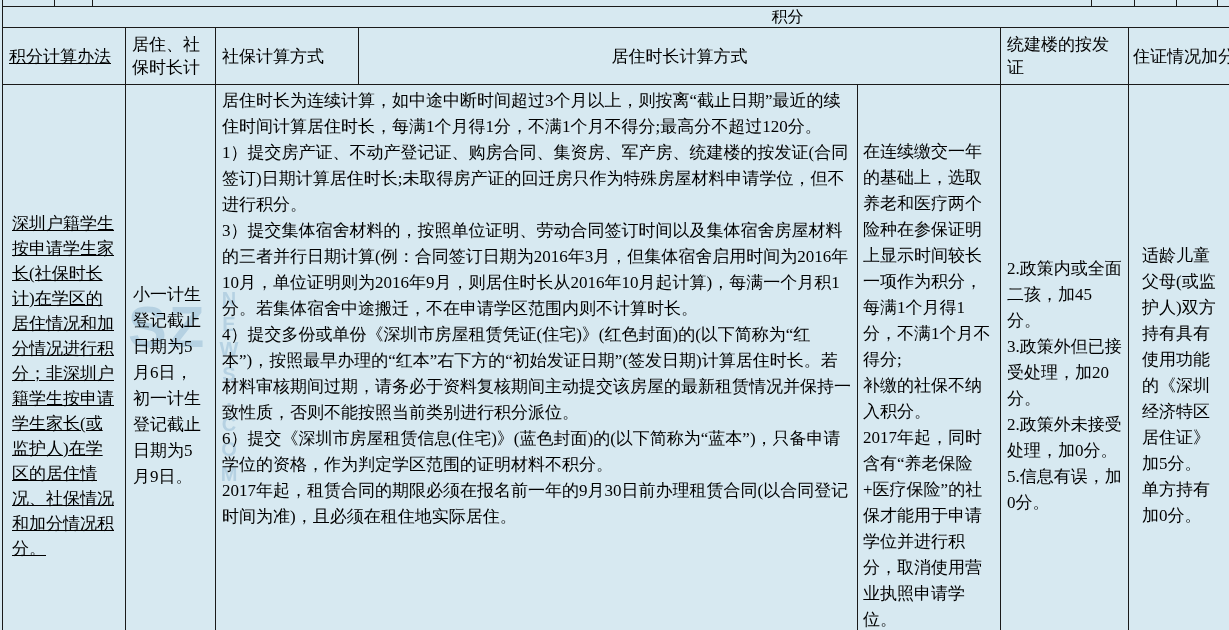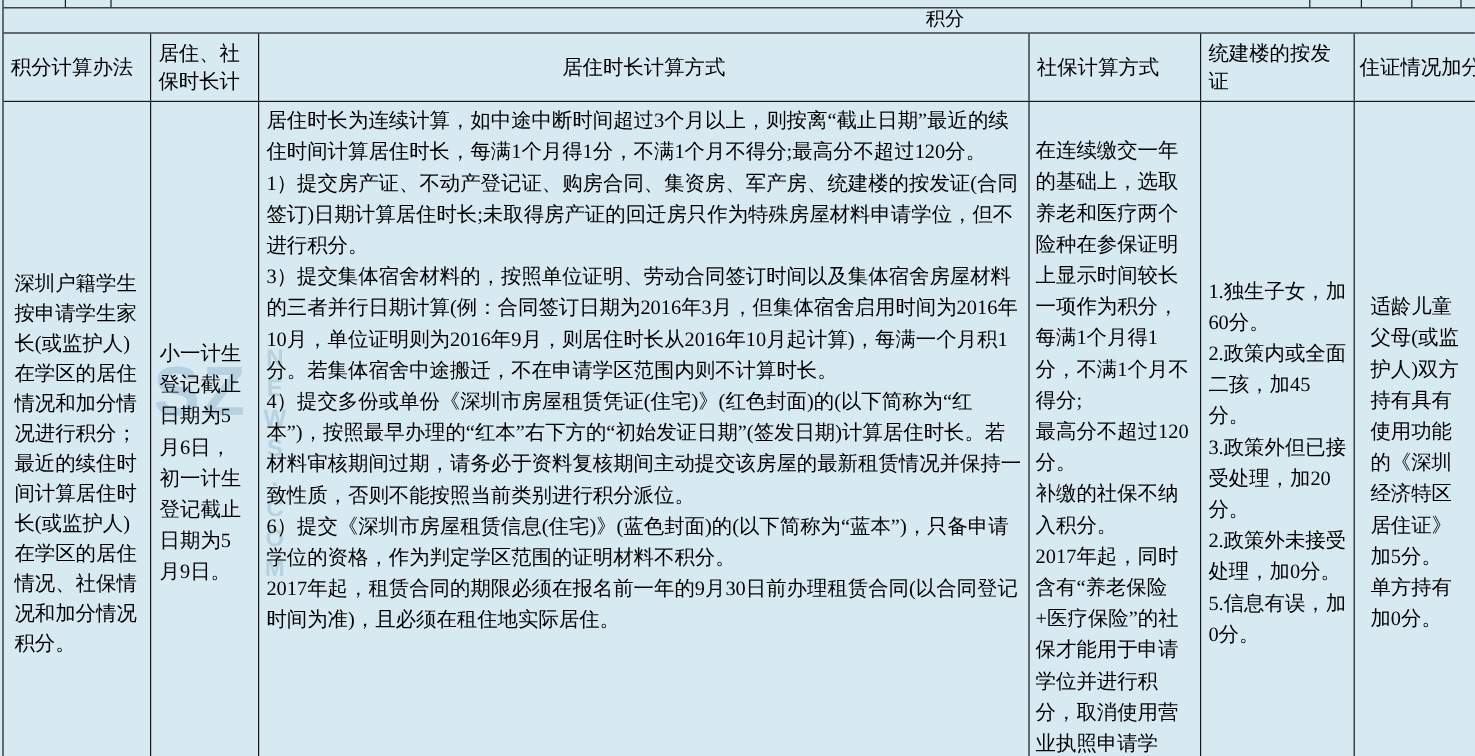--- a/index.html
+++ b/index.html
@@ -34,21 +34,21 @@
     text-align: center; font-size: 16px; line-height: 20px;
   }
   .hrow { display: flex; height: 57px; border-bottom: 1px solid #1a1a1a; }
   .brow { display: flex; min-height: 602px; }
   .cell { border-right: 1px solid #1a1a1a; flex: none; }
   .h { display: flex; align-items: center; font-size: 17px; padding: 0 6px; }
   .h.center { justify-content: center; }
   .h.nowrap { white-space: nowrap; padding: 0 4px; overflow: visible; }
   .b { display: flex; flex-direction: column; justify-content: center; font-size: 17px; line-height: 26px; }
   .b p { margin: 0; }
-  .c1 { width: 123px; }
+  .c1 { width: 123px; text-decoration: underline; }
   .c2 { width: 90px; }
   .c3 { width: 642px; }
   .c4 { width: 143px; }
   .c5 { width: 128px; }
   .c6 { width: 110px; }
   .b.c1 { padding: 0 9px; line-height: 25px; }
   .b.c2 { padding: 0 7px; }
   .b.c3 { padding: 3px 6px 0; justify-content: flex-start; }
   .b.c4 { padding: 0 5px; }
   .b.c5 { padding: 0 6px; }
@@ -69,50 +69,48 @@
     <i style="left:1131px"></i>
       <i style="left:1173px"></i>
       <i style="left:1214px"></i>
   </div>
 
   <div class="title-row">积分</div>
 
   <div class="hrow">
     <div class="cell h c1">积分计算办法</div>
     <div class="cell h c2">居住、社保时长计</div>
+    <div class="cell h c4">社保计算方式</div>
     <div class="cell h c3 center">居住时长计算方式</div>
-    <div class="cell h c4">社保计算方式</div>
     <div class="cell h c5">统建楼的按发证</div>
     <div class="cell h c6 nowrap">住证情况加分</div>
   </div>
 
   <div class="brow">
     <div class="cell b c1">
-      <p>深圳户籍学生按申请学生家长(或监护人)在学区的居住情况和加分情况进行积分；最近的续住时间计算居住时长(或监护人)在学区的居住情况、社保情况和加分情况积分。</p>
+      <p>深圳户籍学生按申请学生家长(社保时长计)在学区的居住情况和加分情况进行积分；非深圳户籍学生按申请学生家长(或监护人)在学区的居住情况、社保情况和加分情况积分。</p>
     </div>
     <div class="cell b c2">
       <p>小一计生登记截止日期为5月6日，</p>
       <p>初一计生登记截止日期为5月9日。</p>
     </div>
     <div class="cell b c3">
       <p>居住时长为连续计算，如中途中断时间超过3个月以上，则按离“截止日期”最近的续住时间计算居住时长，每满1个月得1分，不满1个月不得分;最高分不超过120分。</p>
       <p>1）提交房产证、不动产登记证、购房合同、集资房、军产房、统建楼的按发证(合同签订)日期计算居住时长;未取得房产证的回迁房只作为特殊房屋材料申请学位，但不进行积分。</p>
       <p>3）提交集体宿舍材料的，按照单位证明、劳动合同签订时间以及集体宿舍房屋材料的三者并行日期计算(例：合同签订日期为2016年3月，但集体宿舍启用时间为2016年10月，单位证明则为2016年9月，则居住时长从2016年10月起计算)，每满一个月积1分。若集体宿舍中途搬迁，不在申请学区范围内则不计算时长。</p>
       <p>4）提交多份或单份《深圳市房屋租赁凭证(住宅)》(红色封面)的(以下简称为“红本”)，按照最早办理的“红本”右下方的“初始发证日期”(签发日期)计算居住时长。若材料审核期间过期，请务必于资料复核期间主动提交该房屋的最新租赁情况并保持一致性质，否则不能按照当前类别进行积分派位。</p>
       <p>6）提交《深圳市房屋租赁信息(住宅)》(蓝色封面)的(以下简称为“蓝本”)，只备申请学位的资格，作为判定学区范围的证明材料不积分。</p>
       <p>2017年起，租赁合同的期限必须在报名前一年的9月30日前办理租赁合同(以合同登记时间为准)，且必须在租住地实际居住。</p>
     </div>
     <div class="cell b c4">
       <p>在连续缴交一年的基础上，选取养老和医疗两个险种在参保证明上显示时间较长一项作为积分，每满1个月得1分，不满1个月不得分;</p>
-      <p>最高分不超过120分。</p>
       <p>补缴的社保不纳入积分。</p>
       <p>2017年起，同时含有“养老保险+医疗保险”的社保才能用于申请学位并进行积分，取消使用营业执照申请学位。</p>
     </div>
     <div class="cell b c5">
-      <p>1.独生子女，加60分。</p>
       <p>2.政策内或全面二孩，加45分。</p>
       <p>3.政策外但已接受处理，加20分。</p>
       <p>2.政策外未接受处理，加0分。</p>
       <p>5.信息有误，加0分。</p>
     </div>
     <div class="cell b c6">
       <p>适龄儿童父母(或监护人)双方持有具有使用功能的《深圳经济特区居住证》加5分。</p>
       <p>单方持有加0分。</p>
     </div>
   </div>

